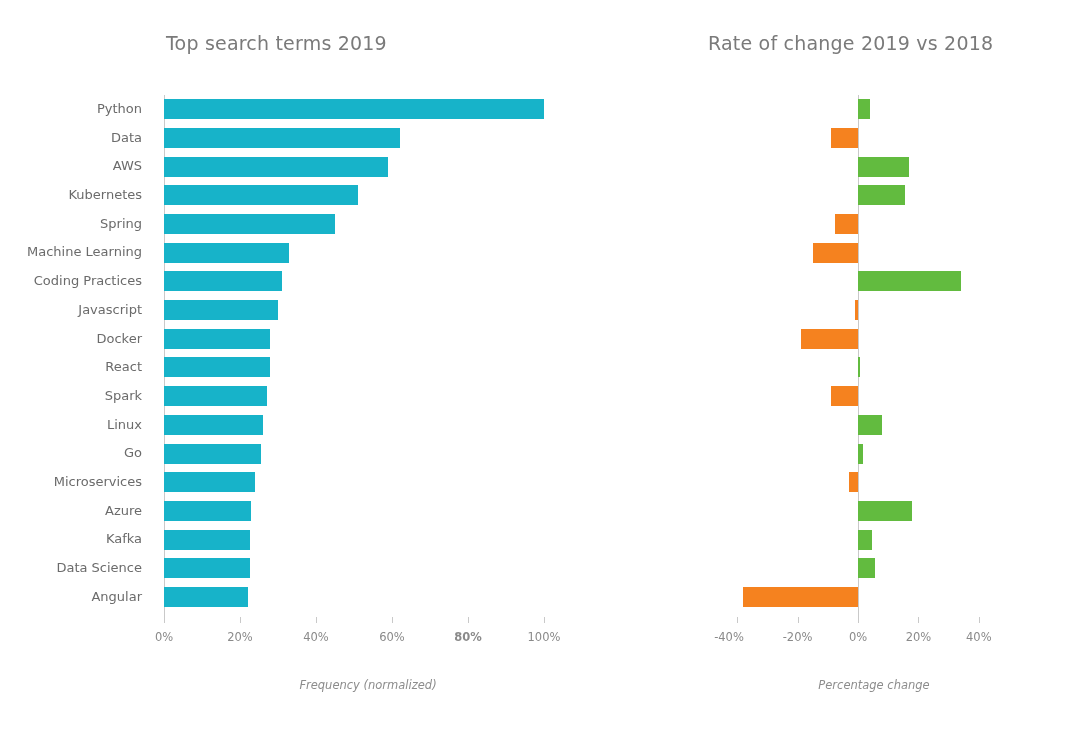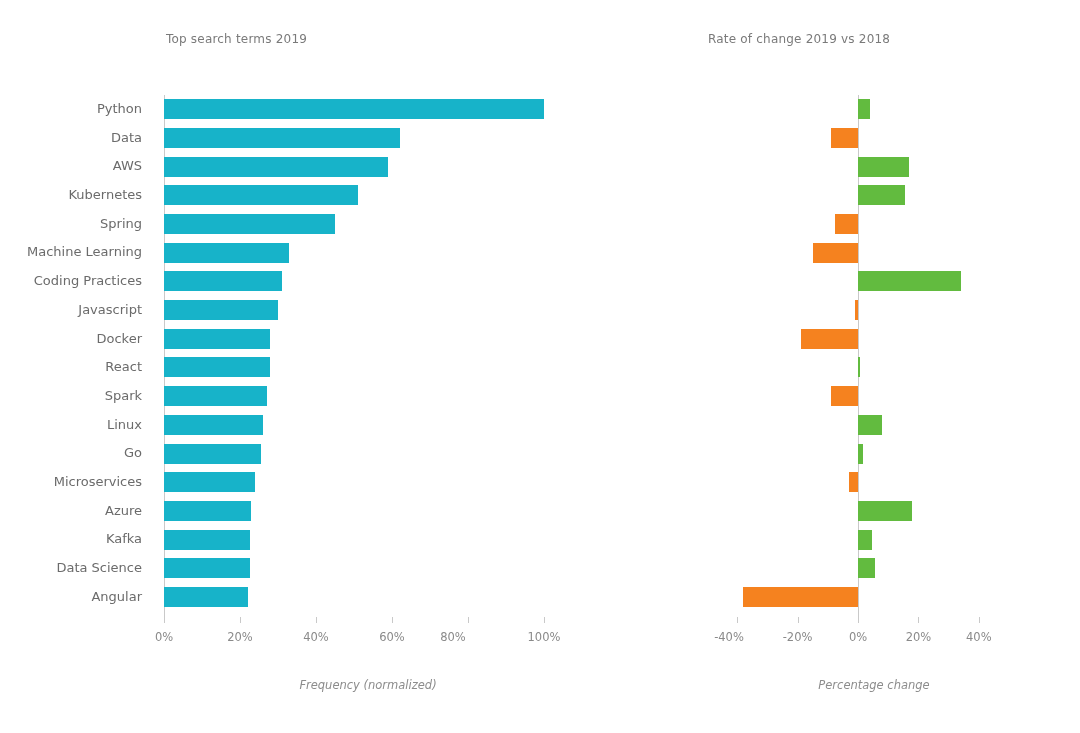--- a/index.html
+++ b/index.html
@@ -19,21 +19,21 @@
   #figure {
     position: absolute;
     left: 0; top: 0;
     width: 1080px;
     height: 733px;
   }
 
   
   .panel-title {
     position: absolute;
-    font-size: 12px;
+    font-size: 19px;
     color: #7a7a7a;
     letter-spacing: 0.2px;
     white-space: nowrap;
   }
   #title-left  { left: 166px; top: 32px; }
   #title-right { left: 708px; top: 32px; }
 
   
   #ylabels {
     position: absolute;
@@ -268,21 +268,21 @@
   <div class="xaxis" id="xaxis-left">
       <div class="tick" style="left: 0px;"></div>
       <div class="ticklabel" style="left: 0px;">0%</div>
       <div class="tick" style="left: 76px;"></div>
       <div class="ticklabel" style="left: 76px;">20%</div>
       <div class="tick" style="left: 152px;"></div>
       <div class="ticklabel" style="left: 152px;">40%</div>
       <div class="tick" style="left: 228px;"></div>
       <div class="ticklabel" style="left: 228px;">60%</div>
       <div class="tick" style="left: 304px;"></div>
-      <div class="ticklabel" style="left: 289px;">80%</div>
+      <div class="ticklabel" style="left: 304px; font-weight: bold;">80%</div>
       <div class="tick" style="left: 380px;"></div>
       <div class="ticklabel" style="left: 380px;">100%</div>
     </div>
   <div class="xaxis" id="xaxis-right">
       <div class="tick" style="left: 24.1667px;"></div>
       <div class="ticklabel" style="left: 16px; text-align: right;">-40%</div>
       <div class="tick" style="left: 84.5833px;"></div>
       <div class="ticklabel" style="left: 84.5833px;">-20%</div>
       <div class="tick" style="left: 145px;"></div>
       <div class="ticklabel" style="left: 145px;">0%</div>

